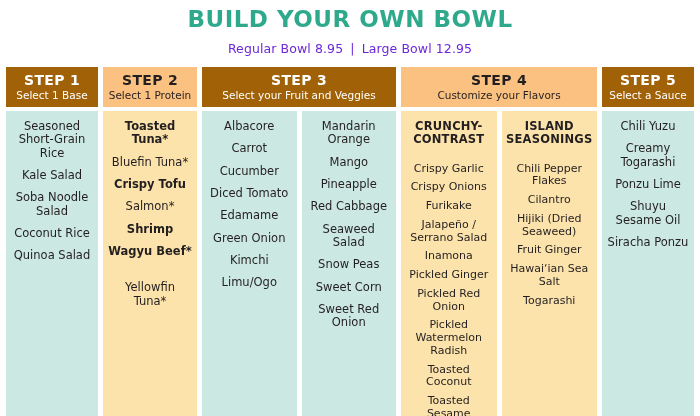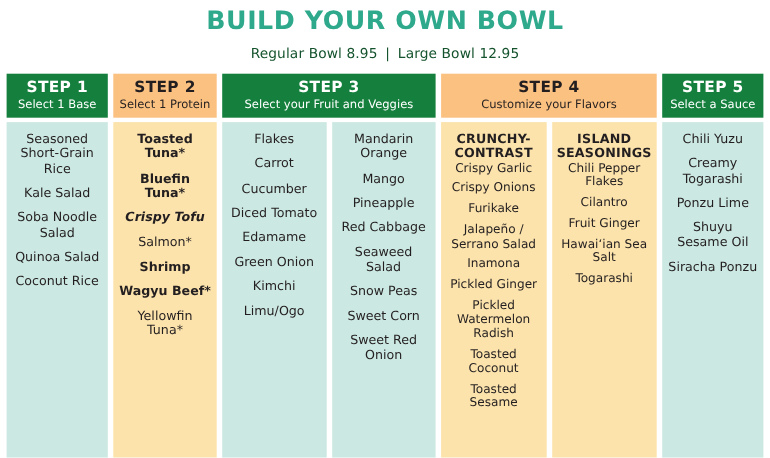--- a/index.html
+++ b/index.html
@@ -29,21 +29,21 @@
   .main-title {
     font-size: 23px;
     font-weight: bold;
     letter-spacing: 0.5px;
     color: #2fa98c;
     line-height: 1.1;
     margin: 0;
   }
   .subtitle {
     font-size: 12.5px;
-    color: #14532d;
+    color: #6d28d9;
     margin-top: 9px;
     letter-spacing: 0.1px;
   }
   .subtitle .sep {
     padding: 0 3px;
   }
 
   
   .steps-row {
     position: absolute;
@@ -75,21 +75,21 @@
     font-size: 14px;
     font-weight: bold;
     letter-spacing: 0.3px;
   }
   .step-head .step-desc {
     display: block;
     font-size: 10.5px;
     margin-top: 1px;
   }
   .teal-head {
-    background: #15803d;
+    background: #a16207;
     color: #ffffff;
   }
   .orange-head {
     background: #fbc181;
     color: #231f20;
   }
 
   
   .step-body {
     display: flex;
@@ -116,21 +116,21 @@
   
   .orange-body .item {
     font-weight: normal;
     font-size: 11px;
     margin-bottom: 6px;
   }
   .sub-head {
     font-size: 11.5px;
     font-weight: bold;
     line-height: 1.15;
-    margin-bottom: 0;
+    margin-bottom: 16px;
     color: #231f20;
     letter-spacing: 0.2px;
   }
 </style>
 </head>
 <body>
 
 <div id="menu-board">
 
   <div class="title-block">
@@ -147,52 +147,52 @@
     <div class="step-col s1">
       <div class="step-head teal-head">
         <span class="step-name">STEP 1</span>
         <span class="step-desc">Select 1 Base</span>
       </div>
       <div class="step-body">
         <div class="panel teal-body">
           <div class="item">Seasoned Short-Grain Rice</div>
           <div class="item">Kale Salad</div>
           <div class="item">Soba Noodle Salad</div>
+          <div class="item">Coconut Rice</div>
           <div class="item">Quinoa Salad</div>
-          <div class="item">Coconut Rice</div>
         </div>
       </div>
     </div>
 
     <div class="step-col s2">
       <div class="step-head orange-head">
         <span class="step-name">STEP 2</span>
         <span class="step-desc">Select 1 Protein</span>
       </div>
       <div class="step-body">
         <div class="panel orange-body" style="padding-top:9px;">
           <div class="item" style="font-weight:bold;font-size:11.5px;margin-bottom:9px;">Toasted Tuna*</div>
-          <div class="item" style="font-weight:bold;font-size:11.5px;margin-bottom:9px;">Bluefin Tuna*</div>
-          <div class="item" style="font-weight:bold;font-size:11.5px;margin-bottom:9px;font-style:italic;">Crispy Tofu</div>
+          <div class="item" style="font-weight:normal;font-size:11.5px;margin-bottom:9px;">Bluefin Tuna*</div>
+          <div class="item" style="font-weight:bold;font-size:11.5px;margin-bottom:9px;">Crispy Tofu</div>
           <div class="item" style="font-weight:normal;font-size:11.5px;margin-bottom:9px;">Salmon*</div>
           <div class="item" style="font-weight:bold;font-size:11.5px;margin-bottom:9px;">Shrimp</div>
-          <div class="item" style="font-weight:bold;font-size:11.5px;margin-bottom:9px;">Wagyu Beef*</div>
+          <div class="item" style="font-weight:bold;font-size:11.5px;margin-bottom:23px;">Wagyu Beef*</div>
           <div class="item" style="font-weight:normal;font-size:11.5px;margin-bottom:9px;">Yellowfin Tuna*</div>
         </div>
       </div>
     </div>
 
     <div class="step-col s3">
       <div class="step-head teal-head">
         <span class="step-name">STEP 3</span>
         <span class="step-desc">Select your Fruit and Veggies</span>
       </div>
       <div class="step-body">
         <div class="panel teal-body">
-          <div class="item">Flakes</div>
+          <div class="item">Albacore</div>
           <div class="item">Carrot</div>
           <div class="item">Cucumber</div>
           <div class="item">Diced Tomato</div>
           <div class="item">Edamame</div>
           <div class="item">Green Onion</div>
           <div class="item">Kimchi</div>
           <div class="item">Limu/Ogo</div>
         </div>
         <div class="panel teal-body">
           <div class="item">Mandarin Orange</div>
@@ -214,29 +214,31 @@
       </div>
       <div class="step-body">
         <div class="panel orange-body">
           <div class="sub-head">CRUNCHY-CONTRAST</div>
           <div class="item">Crispy Garlic</div>
           <div class="item">Crispy Onions</div>
           <div class="item">Furikake</div>
           <div class="item">Jalapeño / Serrano Salad</div>
           <div class="item">Inamona</div>
           <div class="item">Pickled Ginger</div>
+          <div class="item">Pickled Red Onion</div>
           <div class="item">Pickled Watermelon Radish</div>
           <div class="item">Toasted Coconut</div>
           <div class="item">Toasted Sesame</div>
 
         </div>
         <div class="panel orange-body">
           <div class="sub-head">ISLAND SEASONINGS</div>
           <div class="item">Chili Pepper Flakes</div>
           <div class="item">Cilantro</div>
+          <div class="item">Hijiki (Dried Seaweed)</div>
           <div class="item">Fruit Ginger</div>
           <div class="item">Hawai‘ian Sea Salt</div>
           <div class="item">Togarashi</div>
         </div>
       </div>
     </div>
 
     <div class="step-col s5">
       <div class="step-head teal-head">
         <span class="step-name">STEP 5</span>

